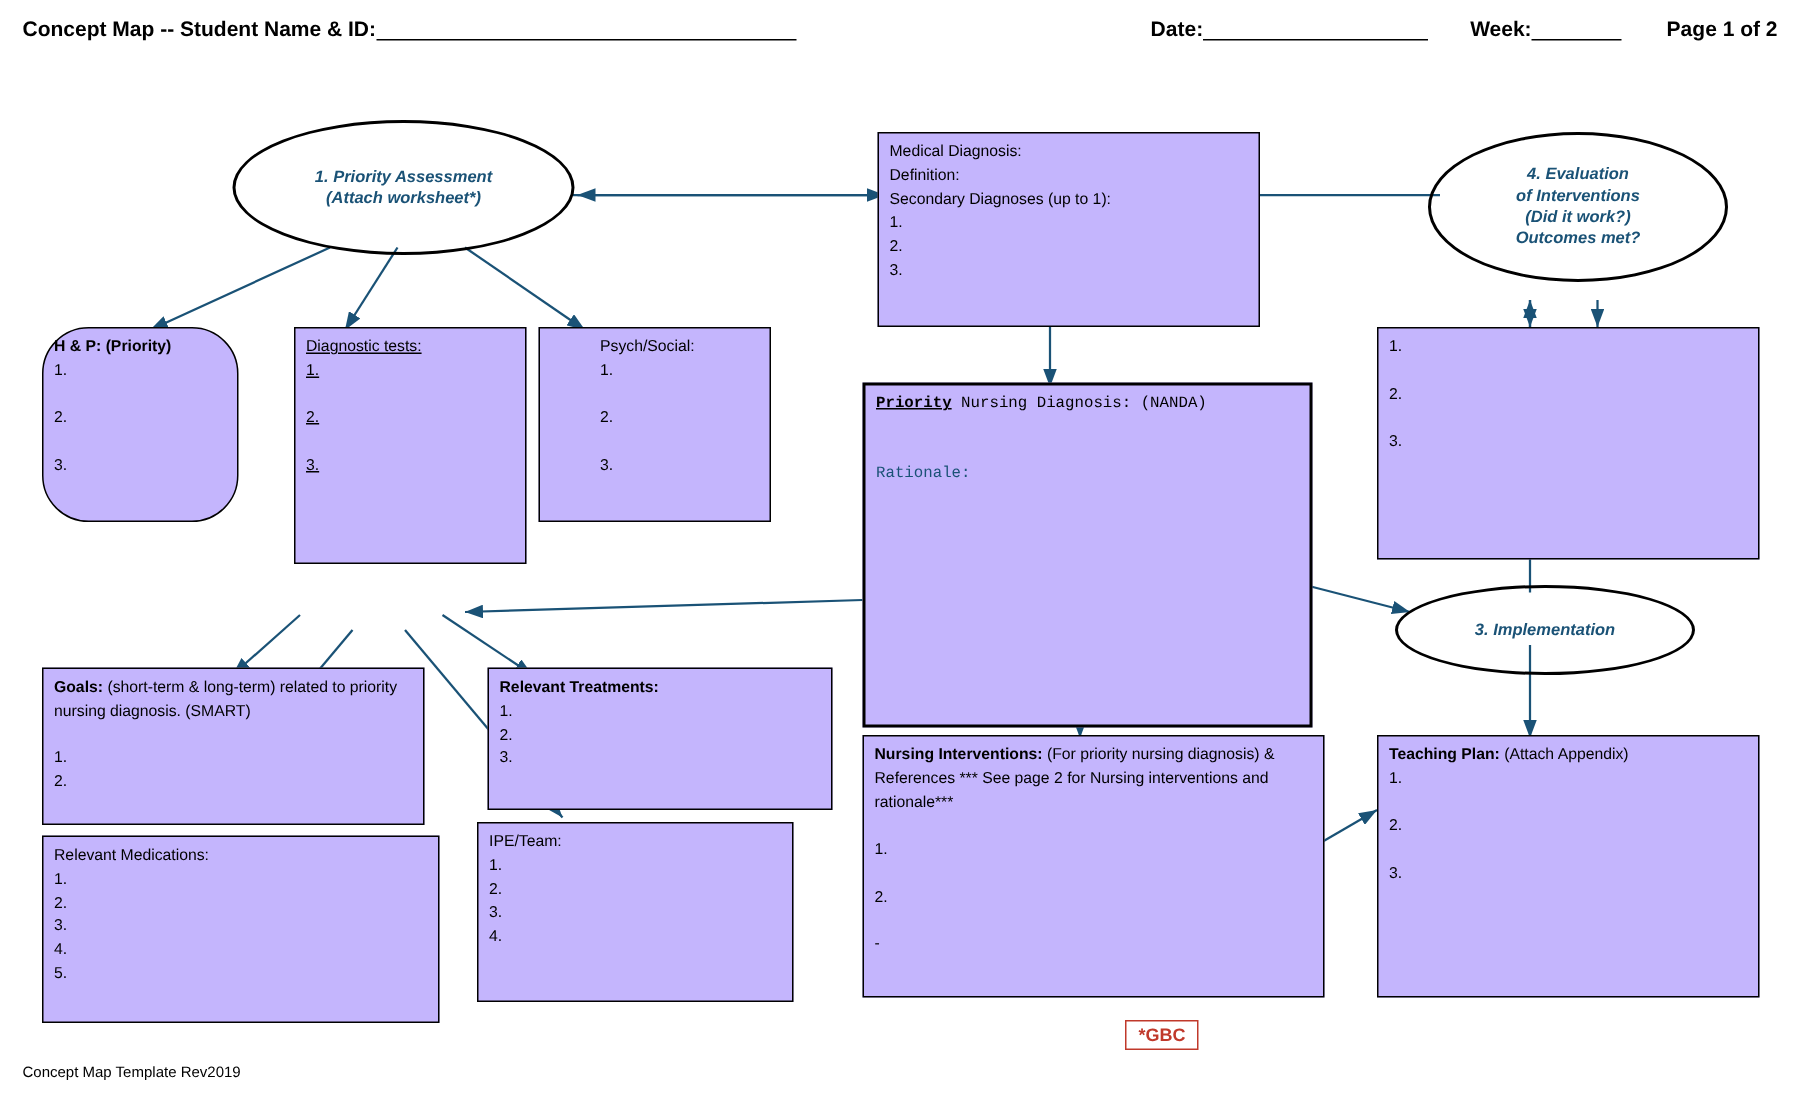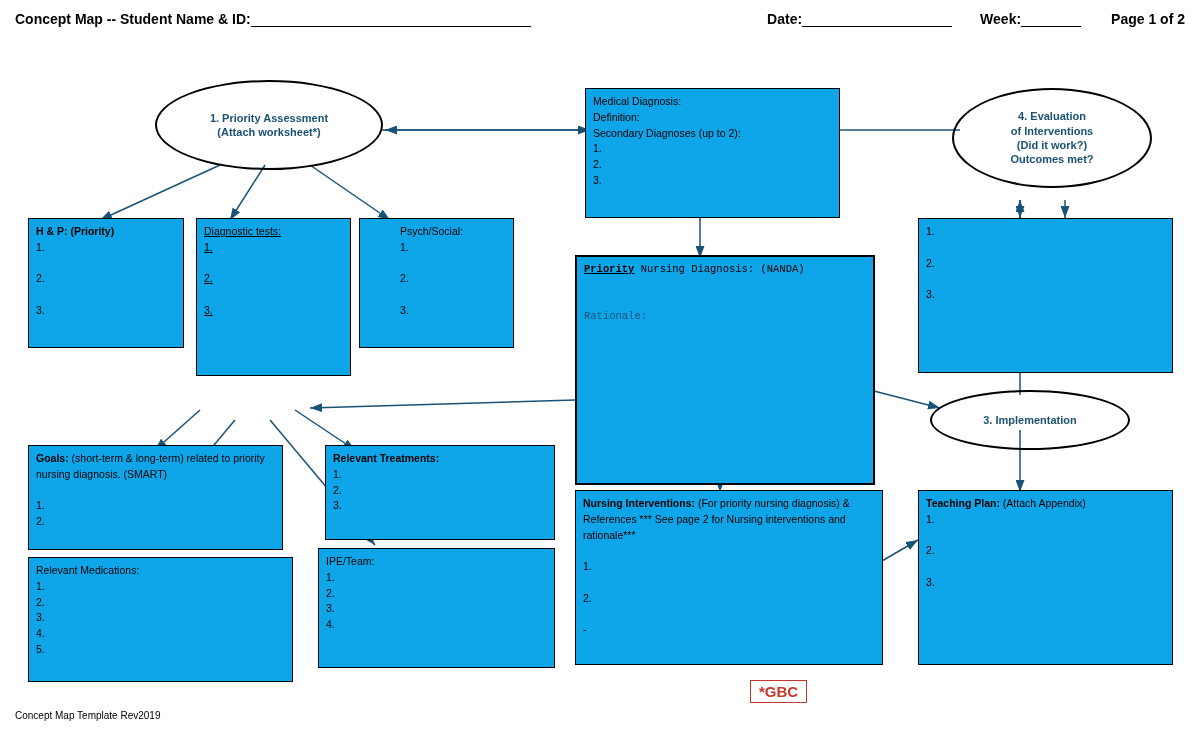--- a/index.html
+++ b/index.html
@@ -40,27 +40,28 @@
       align-items: center;
       justify-content: center;
       text-align: center;
       position: absolute;
     }
     .oval-text {
       font-size: 11px;
       color: #1a5276;
       font-weight: bold;
       line-height: 1.3;
+      font-style: italic;
     }
 
     
     .box {
       border: 1px solid #000;
       position: absolute;
-      background: #0ea5e9;
+      background: #c4b5fd;
       padding: 5px 7px;
       font-size: 10.5px;
       line-height: 1.5;
     }
     .box-thick {
       border: 2.5px solid #000;
       font-family: Liberation Mono, monospace;
     }
     .box-blue-text {
       color: #1a5276;
@@ -87,21 +88,21 @@
       position: absolute;
       bottom: 8px;
       left: 15px;
       font-size: 10px;
       color: #000;
     }
     .gbc-badge {
       position: absolute;
       border: 1.5px solid #c0392b;
       color: #c0392b;
-      font-size: 15px;
+      font-size: 12px;
       font-weight: bold;
       padding: 2px 8px;
     }
     .bold { font-weight: bold; }
   </style>
 </head>
 <body>
 
 <div class="page">
 
@@ -185,35 +186,35 @@
       <span class="bold">4. Evaluation</span><br>
       <span>of Interventions</span><br>
       <span>(Did it work?)</span><br>
       <span>Outcomes met?</span>
     </div>
   </div>
 
   <div class="box" style="left:585px; top:88px; width:255px; height:130px;">
     <span>Medical Diagnosis:</span><br>
     <span>Definition:</span><br>
-    <span>Secondary Diagnoses (up to 2):</span><br>
+    <span>Secondary Diagnoses (up to 1):</span><br>
     <span>1.</span><br>
     <span>2.</span><br>
     <span>3.</span>
   </div>
 
   <div class="box box-thick" style="left:575px; top:255px; width:300px; height:230px;">
     <div>
       <span style="font-weight:bold; text-decoration:underline;">Priority</span><span> Nursing Diagnosis: (NANDA)</span>
     </div>
     <br><br>
     <span class="box-blue-text">Rationale:</span>
   </div>
 
-  <div class="box" style="left:28px; top:218px; width:156px; height:130px;">
+  <div class="box" style="left:28px; top:218px; width:131px; height:130px;border-radius:31px;">
     <span class="bold">H &amp; P: (Priority)</span><br>
     <span>1.</span><br><br>
     <span>2.</span><br><br>
     <span>3.</span>
   </div>
 
   <div class="box" style="left:196px; top:218px; width:155px; height:158px;text-decoration:underline;">
     <span>Diagnostic tests:</span><br>
     <span>1.</span><br><br>
     <span>2.</span><br><br>
@@ -242,21 +243,21 @@
 
   <div class="box" style="left:28px; top:557px; width:265px; height:125px;">
     <span>Relevant Medications:</span><br>
     <span>1.</span><br>
     <span>2.</span><br>
     <span>3.</span><br>
     <span>4.</span><br>
     <span>5.</span>
   </div>
 
-  <div class="box" style="left:318px; top:548px; width:237px; height:120px;">
+  <div class="box" style="left:318px; top:548px; width:211px; height:120px;">
     <span>IPE/Team:</span><br>
     <span>1.</span><br>
     <span>2.</span><br>
     <span>3.</span><br>
     <span>4.</span>
   </div>
 
   <div class="box" style="left:575px; top:490px; width:308px; height:175px;">
     <span class="bold">Nursing Interventions:</span><span> (For priority nursing diagnosis) &amp; References *** See page 2 for Nursing interventions and rationale***</span><br><br>
     <span>1.</span><br><br>

